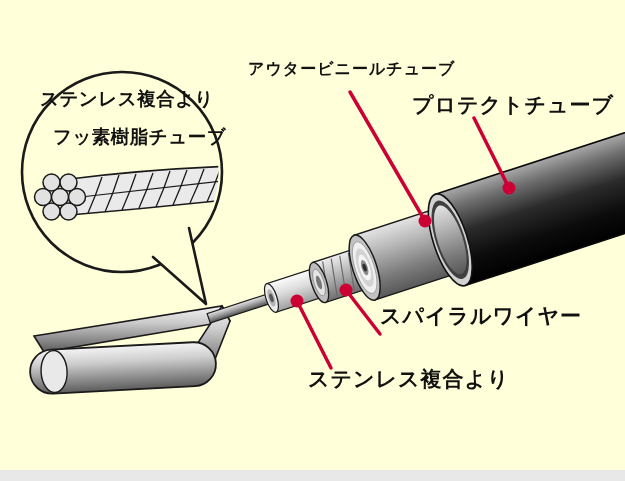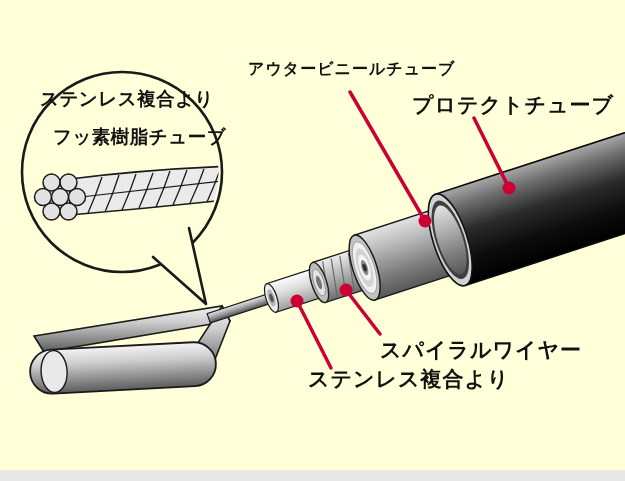--- a/index.html
+++ b/index.html
@@ -4,21 +4,21 @@
 <style>
   html,body{margin:0;padding:0;}
   body{width:625px;height:481px;overflow:hidden;background:var(--background,#ffffd9);}
   .stage{position:relative;width:625px;height:481px;background:var(--background,#ffffd9);
          font-family:"DejaVu Sans",sans-serif;}
   .stage svg{position:absolute;left:0;top:0;}
   .label{position:absolute;font-weight:bold;font-size:21px;color:#111;
          letter-spacing:1px;white-space:nowrap;z-index:5;}
   #lbl-outer{left:248px;top:59px;font-size:16px;}
   #lbl-protect{left:388px;top:91px;margin-left:24px;}
-  #lbl-spiral{left:380px;top:336px;}
+  #lbl-spiral{left:380px;top:302px;}
   #lbl-fluoro{left:308px;top:365px;}
   .inset-label{position:absolute;font-weight:bold;font-size:18.5px;color:#111;
          letter-spacing:0.5px;white-space:nowrap;z-index:5;}
   #lbl-inset1{left:40px;top:86px;}
   #lbl-inset2{left:53px;top:124px;}
   .footer-strip{position:absolute;left:0;bottom:0;width:625px;height:11px;
          background:var(--footer-strip,#e8e8e8);z-index:6;}
 </style>
 </head>
 <body>

